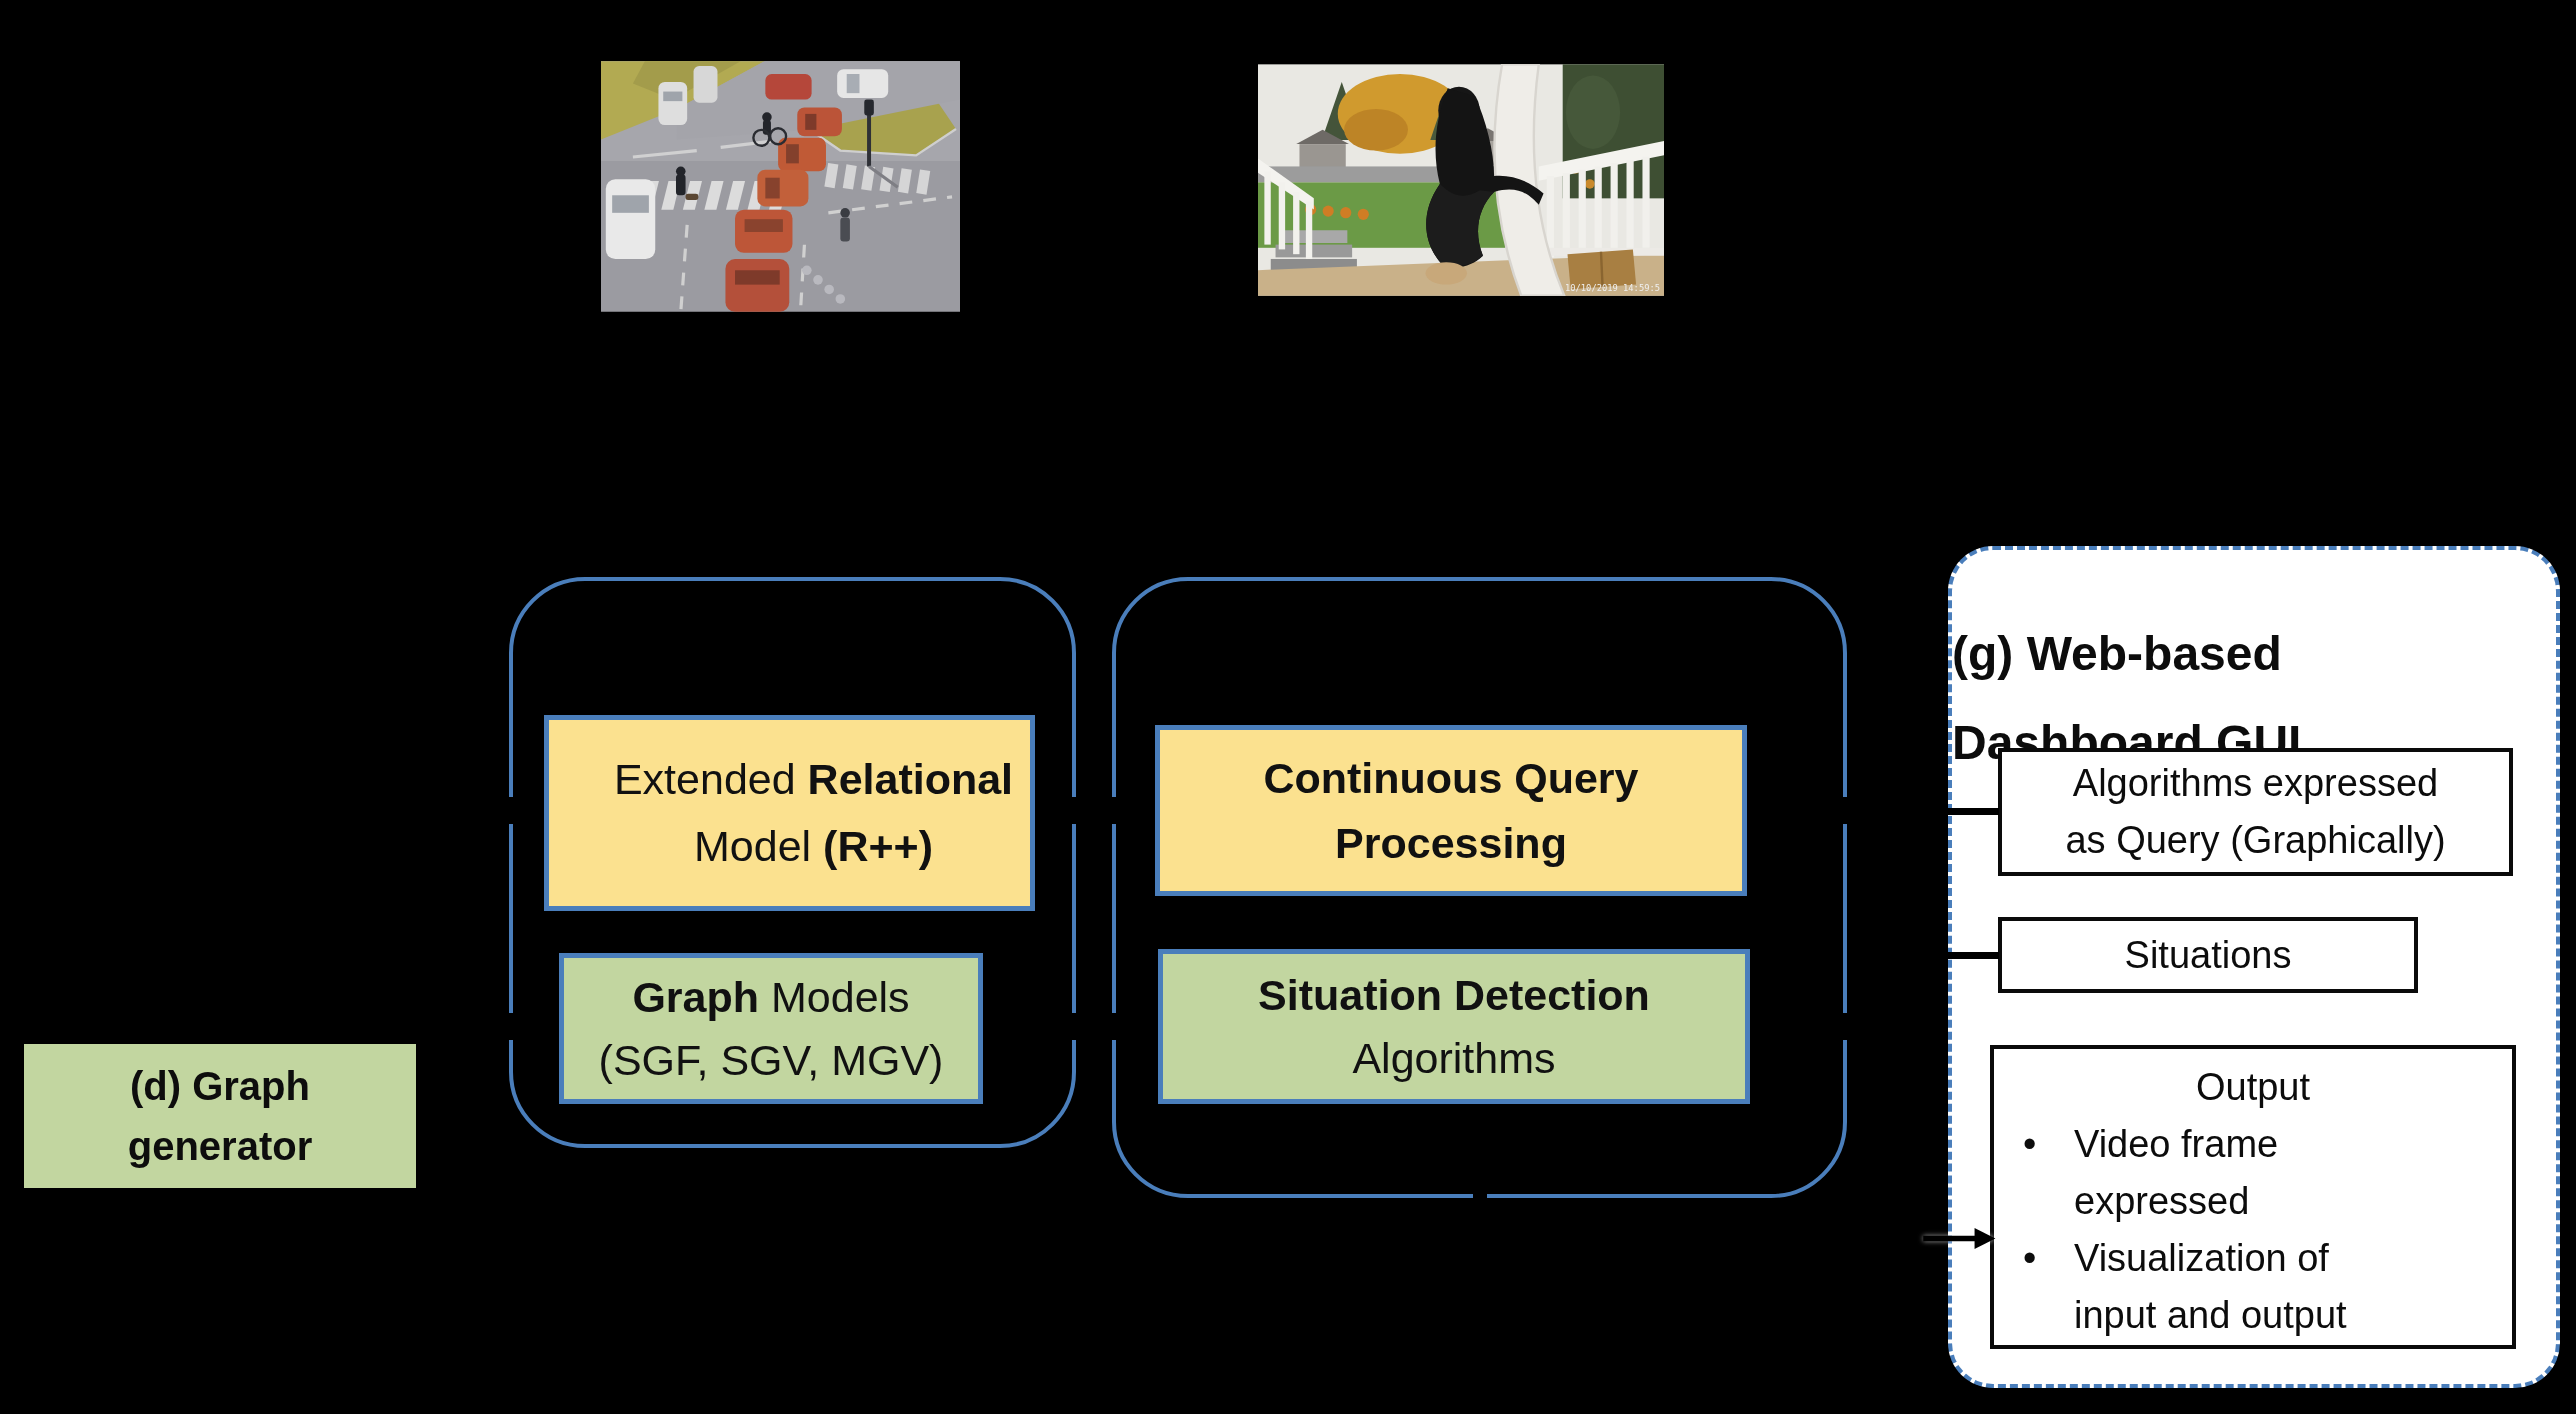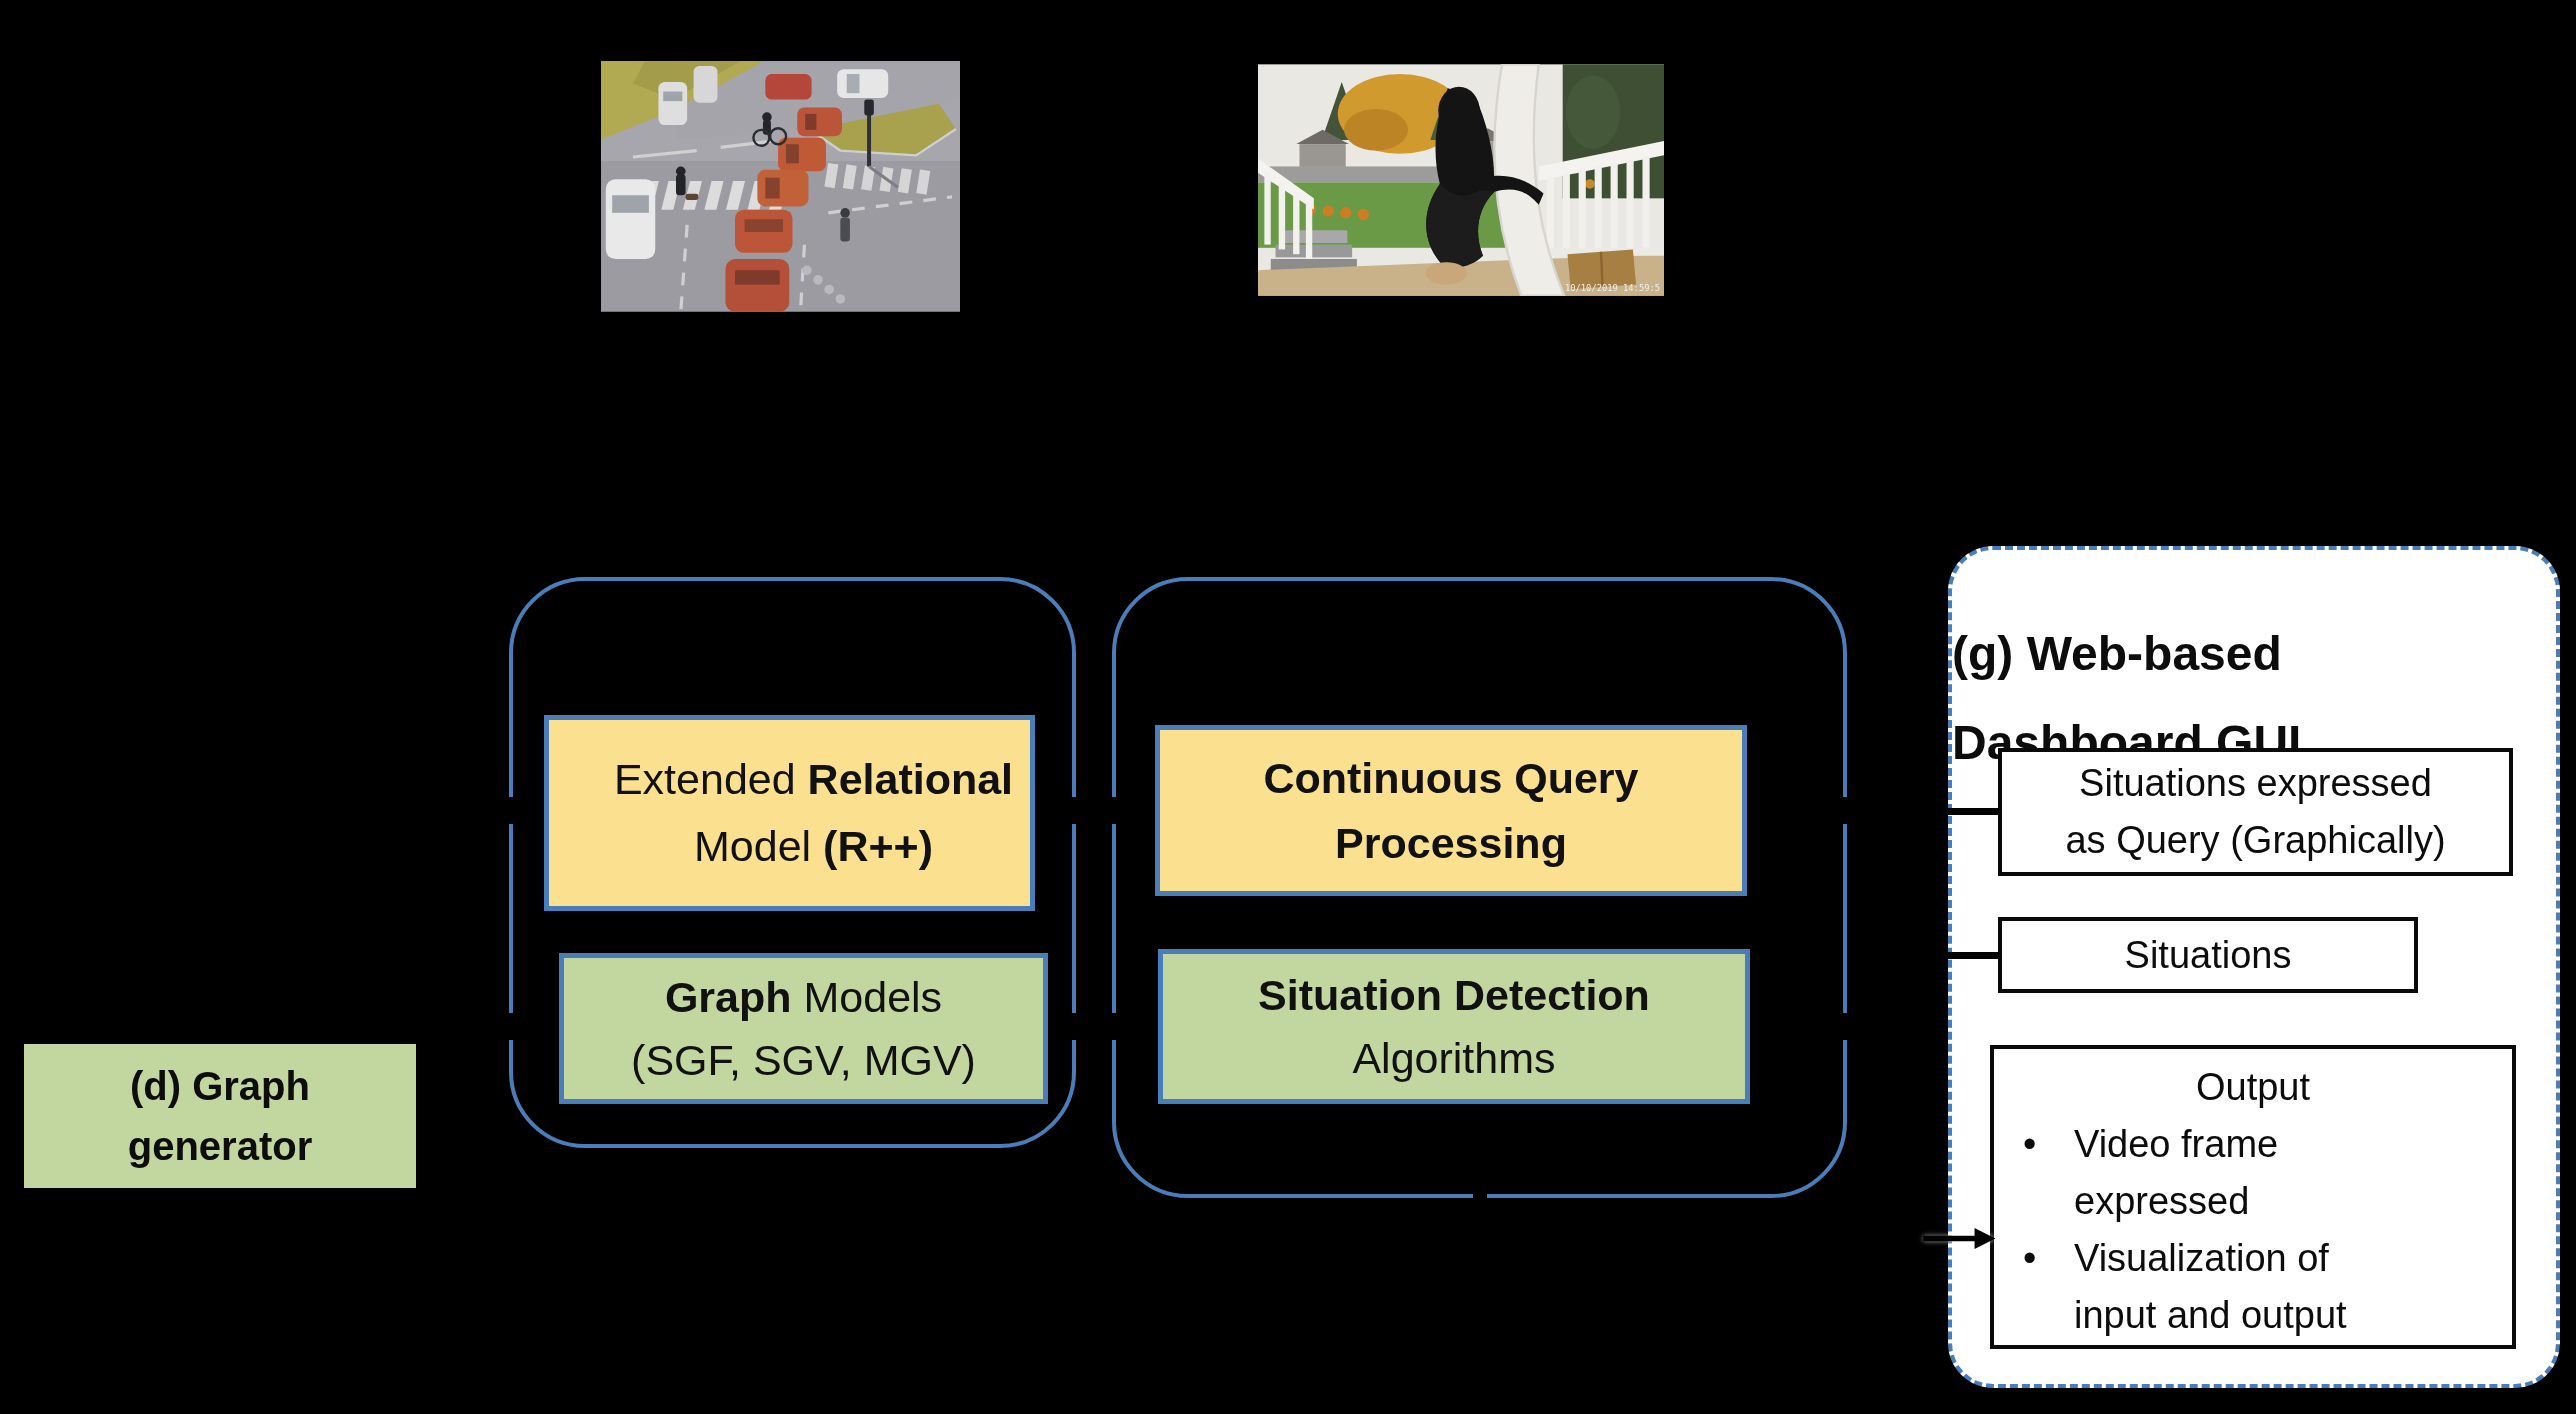--- a/index.html
+++ b/index.html
@@ -199,21 +199,21 @@
 
   <div class="abs container-frame" style="left:509px;top:577px;width:567px;height:571px;"></div>
 
   <div class="abs bluebox yellow" style="left:544px;top:715px;width:491px;height:196px;padding-left:48px;">
     <div class="boxtext">
       <div><span>Extended </span><span class="b">Relational</span></div>
       <div><span>Model </span><span class="b">(R++)</span></div>
     </div>
   </div>
 
-  <div class="abs bluebox green" style="left:559px;top:953px;width:489px;height:151px;">
+  <div class="abs bluebox green" style="left:559px;top:953px;width:424px;height:151px;">
     <div class="boxtext" style="line-height:1.45;">
       <div><span class="b">Graph</span><span> Models</span></div>
       <div><span>(SGF, SGV, MGV)</span></div>
     </div>
   </div>
 
   <div class="abs container-frame" style="left:1112px;top:577px;width:735px;height:621px;"></div>
 
   <div class="abs bluebox yellow" style="left:1155px;top:725px;width:592px;height:171px;">
     <div class="boxtext b" style="line-height:1.5;">
@@ -235,21 +235,21 @@
   </div>
 
   <div id="dashed" class="abs" style="left:1948px;top:546px;width:612px;height:842px;">
 
     <div class="db-title">
       <div><span>(g) Web-based</span></div>
       <div><span>Dashboard GUI</span></div>
     </div>
 
     <div class="wbox abs" style="left:46px;top:198px;width:515px;height:128px;">
-      <div><span>Situations expressed</span></div>
+      <div><span>Algorithms expressed</span></div>
       <div><span>as Query (Graphically)</span></div>
     </div>
 
     <div class="wbox abs" style="left:46px;top:367px;width:420px;height:76px;border-width:4px;">
       <div><span>Situations</span></div>
     </div>
 
     <div id="wbox3" class="wbox abs" style="left:38px;top:495px;width:526px;height:304px;border-width:4px;">
       <div style="text-align:center;">
         <span>Output</span>

